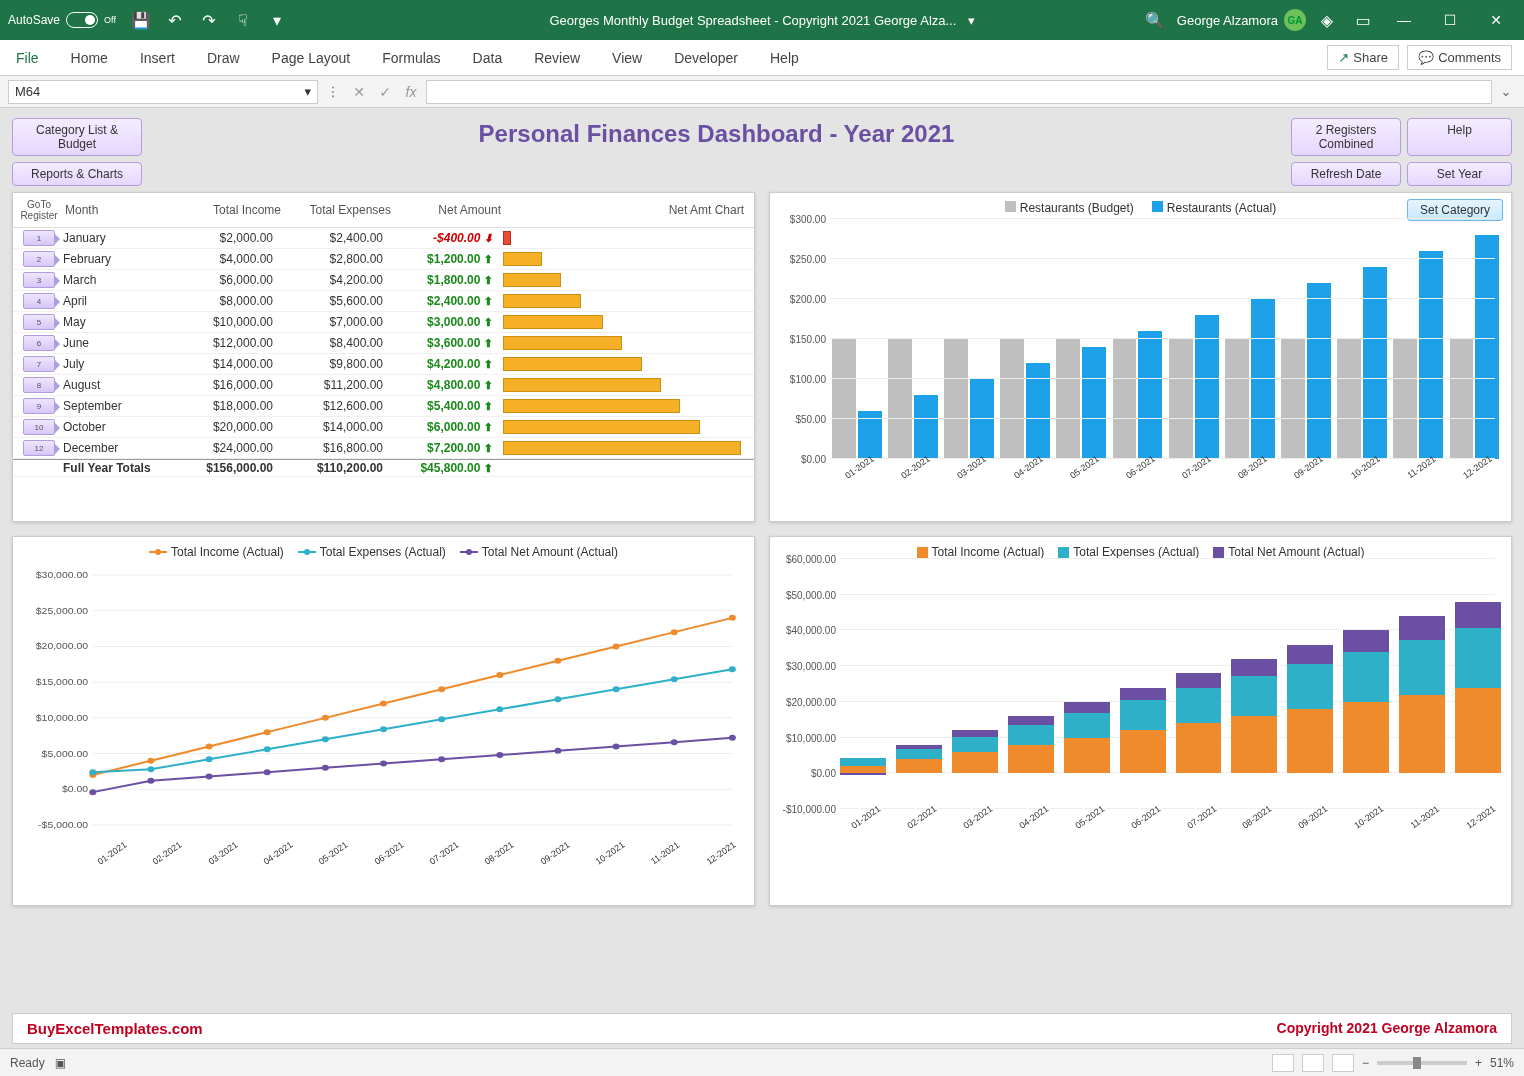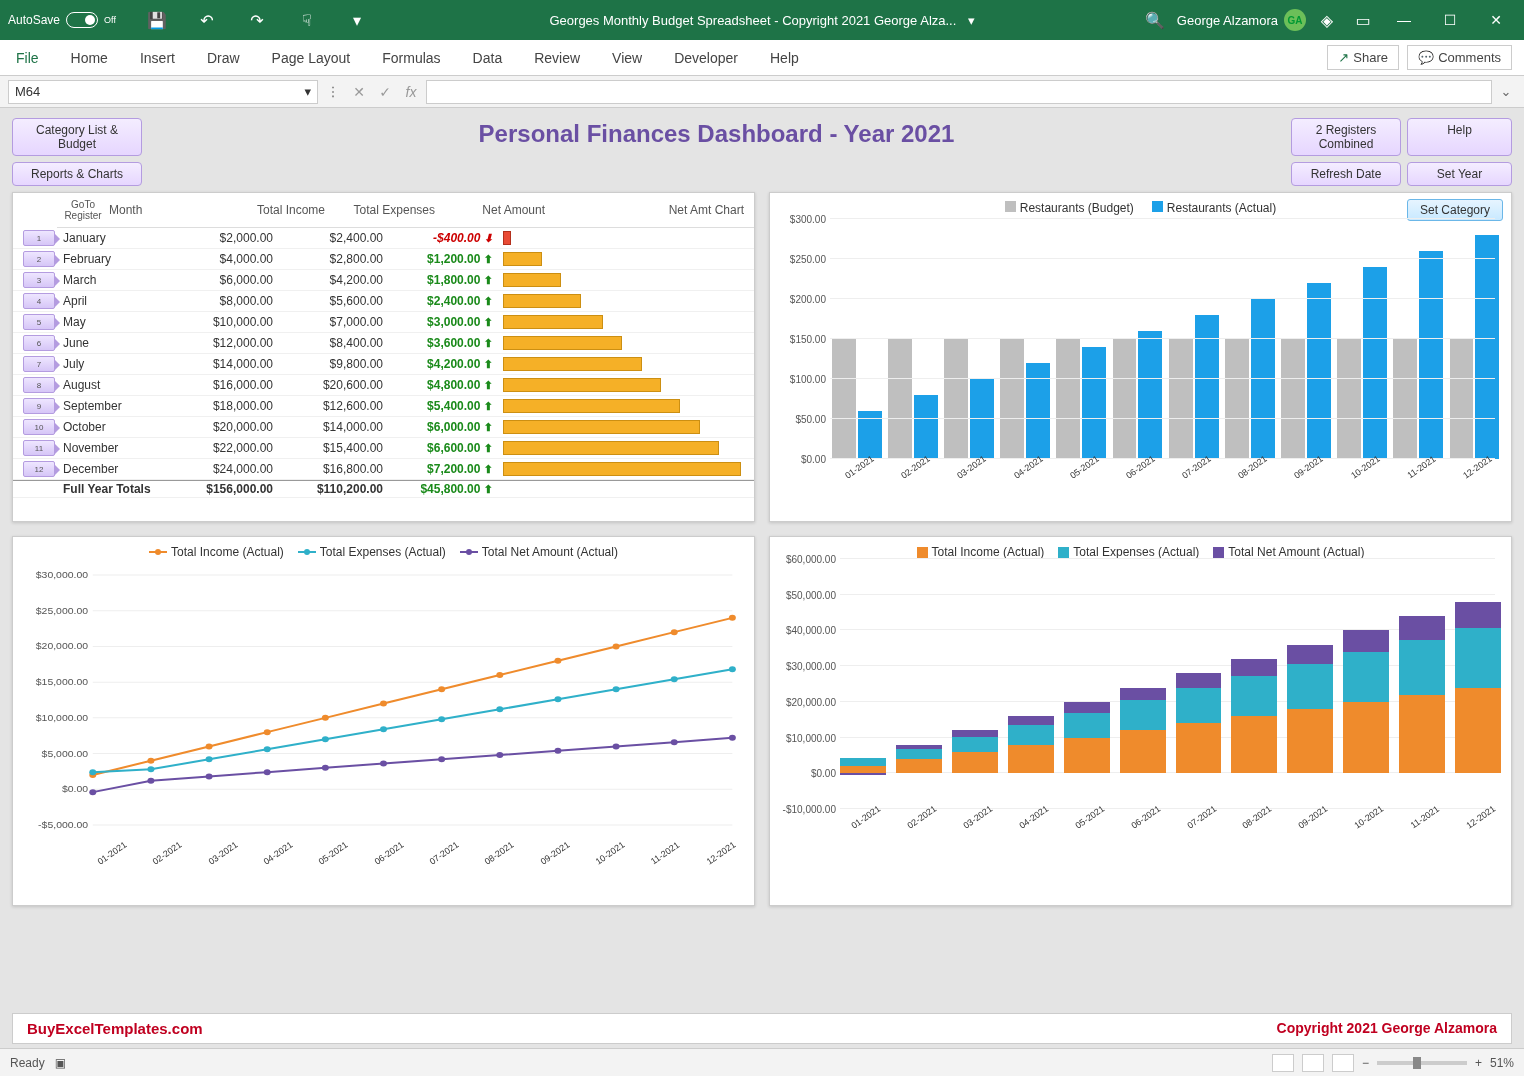--- a/index.html
+++ b/index.html
@@ -1,19 +1,19 @@
 <!DOCTYPE html>
 <html><head>
 <meta charset="utf-8">
 <style>
   * { box-sizing: border-box; margin: 0; padding: 0; font-family: "Segoe UI", Arial, sans-serif; }
   body { background: #d0d0d0; width: 1524px; height: 1076px; overflow: hidden; font-size: 13px; color: #333; }
 
   
-  .titlebar { background:#1e7347; height:40px; display:flex; align-items:center; color:white; padding:0 8px; position:relative; gap:20px; }
+  .titlebar { background:#1e7347; height:40px; display:flex; align-items:center; color:white; padding:0 8px; position:relative; gap:4px; }
   .titlebar .autosave { font-size:12px; display:flex; align-items:center; gap:6px; margin-right:6px;}
   .toggle { width:32px; height:16px; border:1px solid #fff; border-radius:10px; position:relative; }
   .toggle::after { content:""; position:absolute; width:10px; height:10px; background:#fff; border-radius:50%; top:2px; right:2px;}
   .tb-icon { width:30px; height:30px; display:flex; align-items:center; justify-content:center; font-size:16px; color:#fff; cursor:pointer; }
   .titlebar .title { position:absolute; left:50%; transform:translateX(-50%); font-size:13px; white-space:nowrap;}
   .titlebar .right { margin-left:auto; display:flex; align-items:center; gap:6px; }
   .avatar { width:22px; height:22px; background:#6cbf59; border-radius:50%; display:flex; align-items:center; justify-content:center; font-size:10px; font-weight:bold; color:#093;}
   .win-btn { width:40px; height:40px; display:flex; align-items:center; justify-content:center; color:white; font-size:14px;}
 
   
@@ -40,21 +40,21 @@
   .dashboard-title { flex:1; text-align:center; font-size:24px; font-weight:bold; color:#6a4fa3; padding-top:2px;}
   .right-btns { display:grid; grid-template-columns:auto auto; gap:6px;}
   .right-btns .purple-btn { width:105px; }
   .right-btns .wide { width:110px;}
   
   .dashboard-grid { flex:1; display:grid; grid-template-columns: 1fr 1fr; grid-template-rows: 330px 370px; gap:14px;}
   .panel { background:#fff; border:1px solid #ccc; box-shadow:0 1px 3px rgba(0,0,0,0.15); position:relative; padding:8px 10px;}
 
   
   .month-panel { padding:0; display:flex; flex-direction:column; background:#fff;}
-  .month-head { display:grid; grid-template-columns:48px 110px 110px 110px 110px 1fr; padding:2px 8px 2px 2px; font-size:12px; color:#555; border-bottom:1px solid #ddd; align-items:center; text-align:center;margin-left:44px;}
+  .month-head { display:grid; grid-template-columns:48px 110px 110px 110px 110px 1fr; padding:2px 8px 2px 2px; font-size:12px; color:#555; border-bottom:1px solid #ddd; align-items:center; text-align:center;}
   .month-head .mh { padding:4px 2px;}
   .month-head .mh.left { text-align:left;}
   .month-row { display:grid; grid-template-columns:48px 110px 110px 110px 110px 1fr; align-items:center; padding:1px 8px 1px 2px; font-size:12px; border-bottom:1px solid #f0f0f0;}
   .month-row.totals { border-top:1px solid #999; font-weight:bold;}
   .goto-btn { width:32px; height:16px; background:linear-gradient(#eee6ff,#d6c6f7); border:1px solid #b49ce0; border-radius:2px; font-size:8px; display:flex; align-items:center; justify-content:center; color:#555; margin:1px auto; position:relative;}
   .goto-btn::after { content:""; position:absolute; right:-6px; top:2px; border-left:6px solid #b49ce0; border-top:6px solid transparent; border-bottom:6px solid transparent;}
   .num { text-align:right; padding-right:10px;}
   .net-pos { color:#1a8a1a; font-weight:bold;}
   .net-neg { color:#c00; font-weight:bold;font-style:italic;}
   .arrow-up { color:#1a8a1a; font-size:11px;}
@@ -286,21 +286,21 @@
     <div class="bar-cell">
               <div class="bar " style="width:57%"></div>
             </div>
           </div>
           <div class="month-row">
     <div>
               <div class="goto-btn">8</div>
             </div>
     <div>August</div>
     <div class="num">$16,000.00</div>
-    <div class="num">$20,600.00</div>
+    <div class="num">$11,200.00</div>
     <div class="num net-pos">$4,800.00 <span class="arrow-up">⬆</span></div>
     <div class="bar-cell">
               <div class="bar " style="width:65%"></div>
             </div>
           </div>
           <div class="month-row">
     <div>
               <div class="goto-btn">9</div>
             </div>
     <div>September</div>
@@ -314,32 +314,20 @@
           <div class="month-row">
     <div>
               <div class="goto-btn">10</div>
             </div>
     <div>October</div>
     <div class="num">$20,000.00</div>
     <div class="num">$14,000.00</div>
     <div class="num net-pos">$6,000.00 <span class="arrow-up">⬆</span></div>
     <div class="bar-cell">
               <div class="bar " style="width:81%"></div>
-            </div>
-          </div>
-          <div class="month-row">
-    <div>
-              <div class="goto-btn">11</div>
-            </div>
-    <div>November</div>
-    <div class="num">$22,000.00</div>
-    <div class="num">$15,400.00</div>
-    <div class="num net-pos">$6,600.00 <span class="arrow-up">⬆</span></div>
-    <div class="bar-cell">
-              <div class="bar " style="width:89%"></div>
             </div>
           </div>
           <div class="month-row">
     <div>
               <div class="goto-btn">12</div>
             </div>
     <div>December</div>
     <div class="num">$24,000.00</div>
     <div class="num">$16,800.00</div>
     <div class="num net-pos">$7,200.00 <span class="arrow-up">⬆</span></div>

